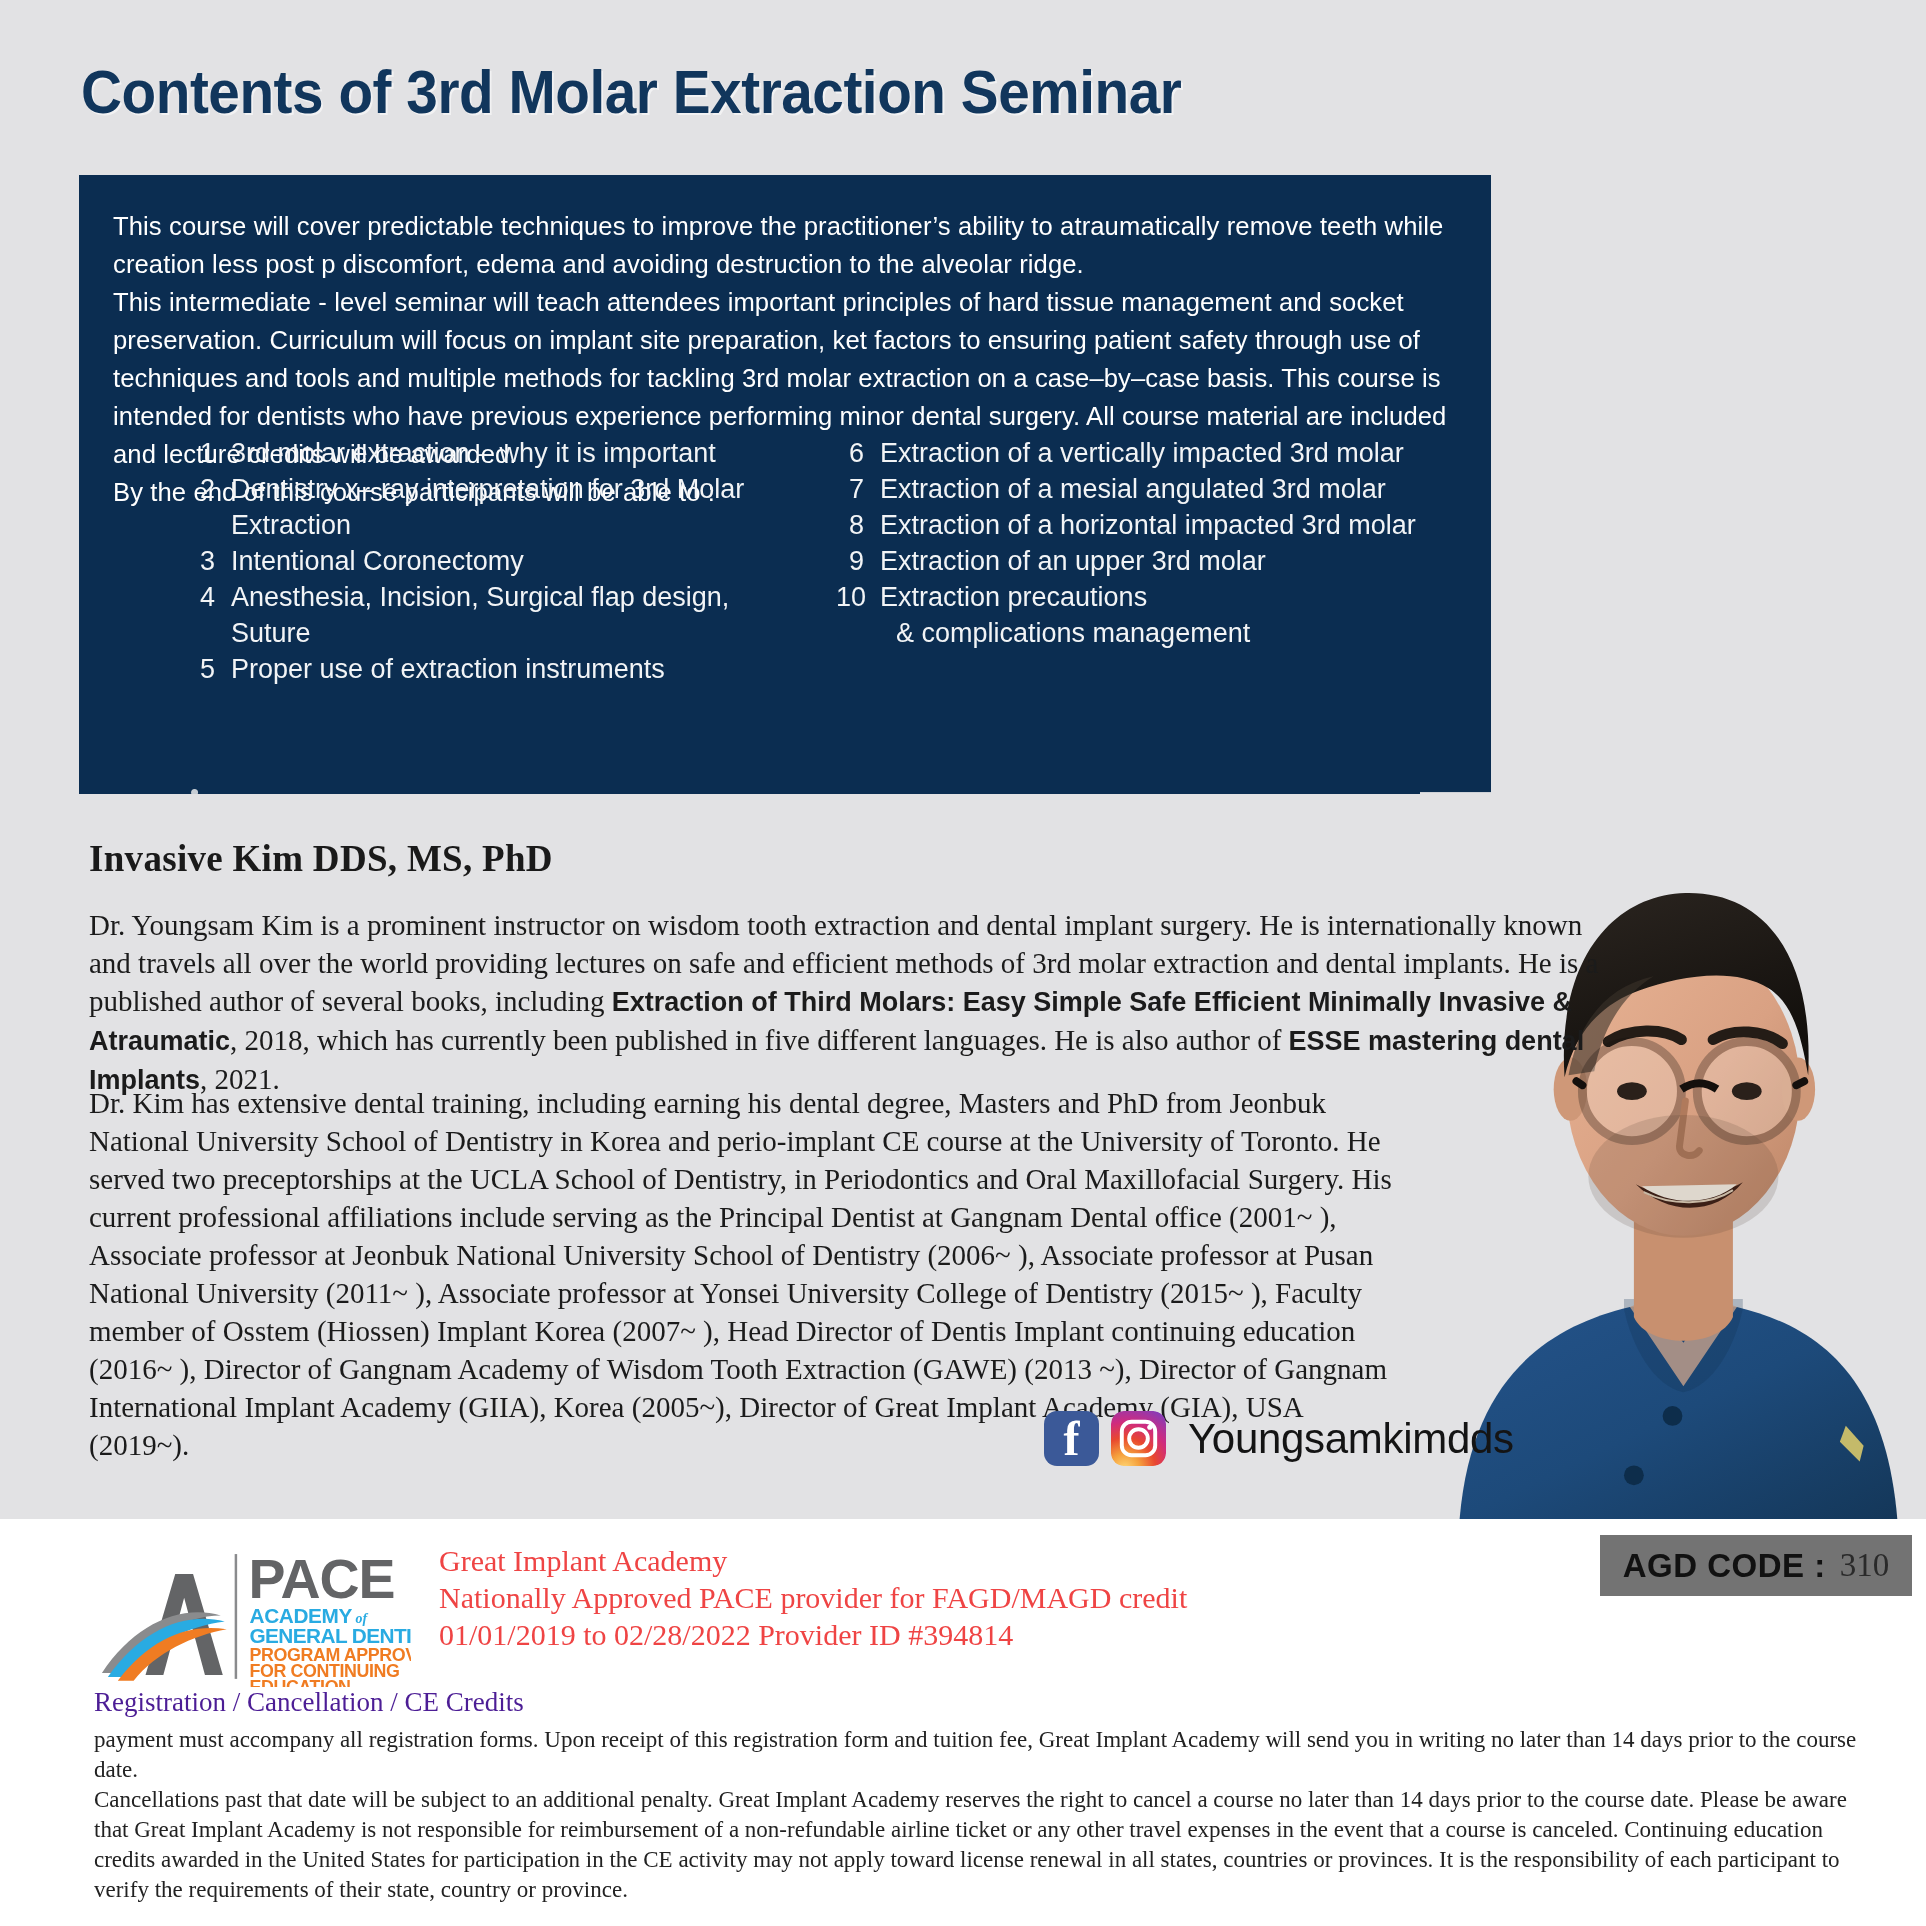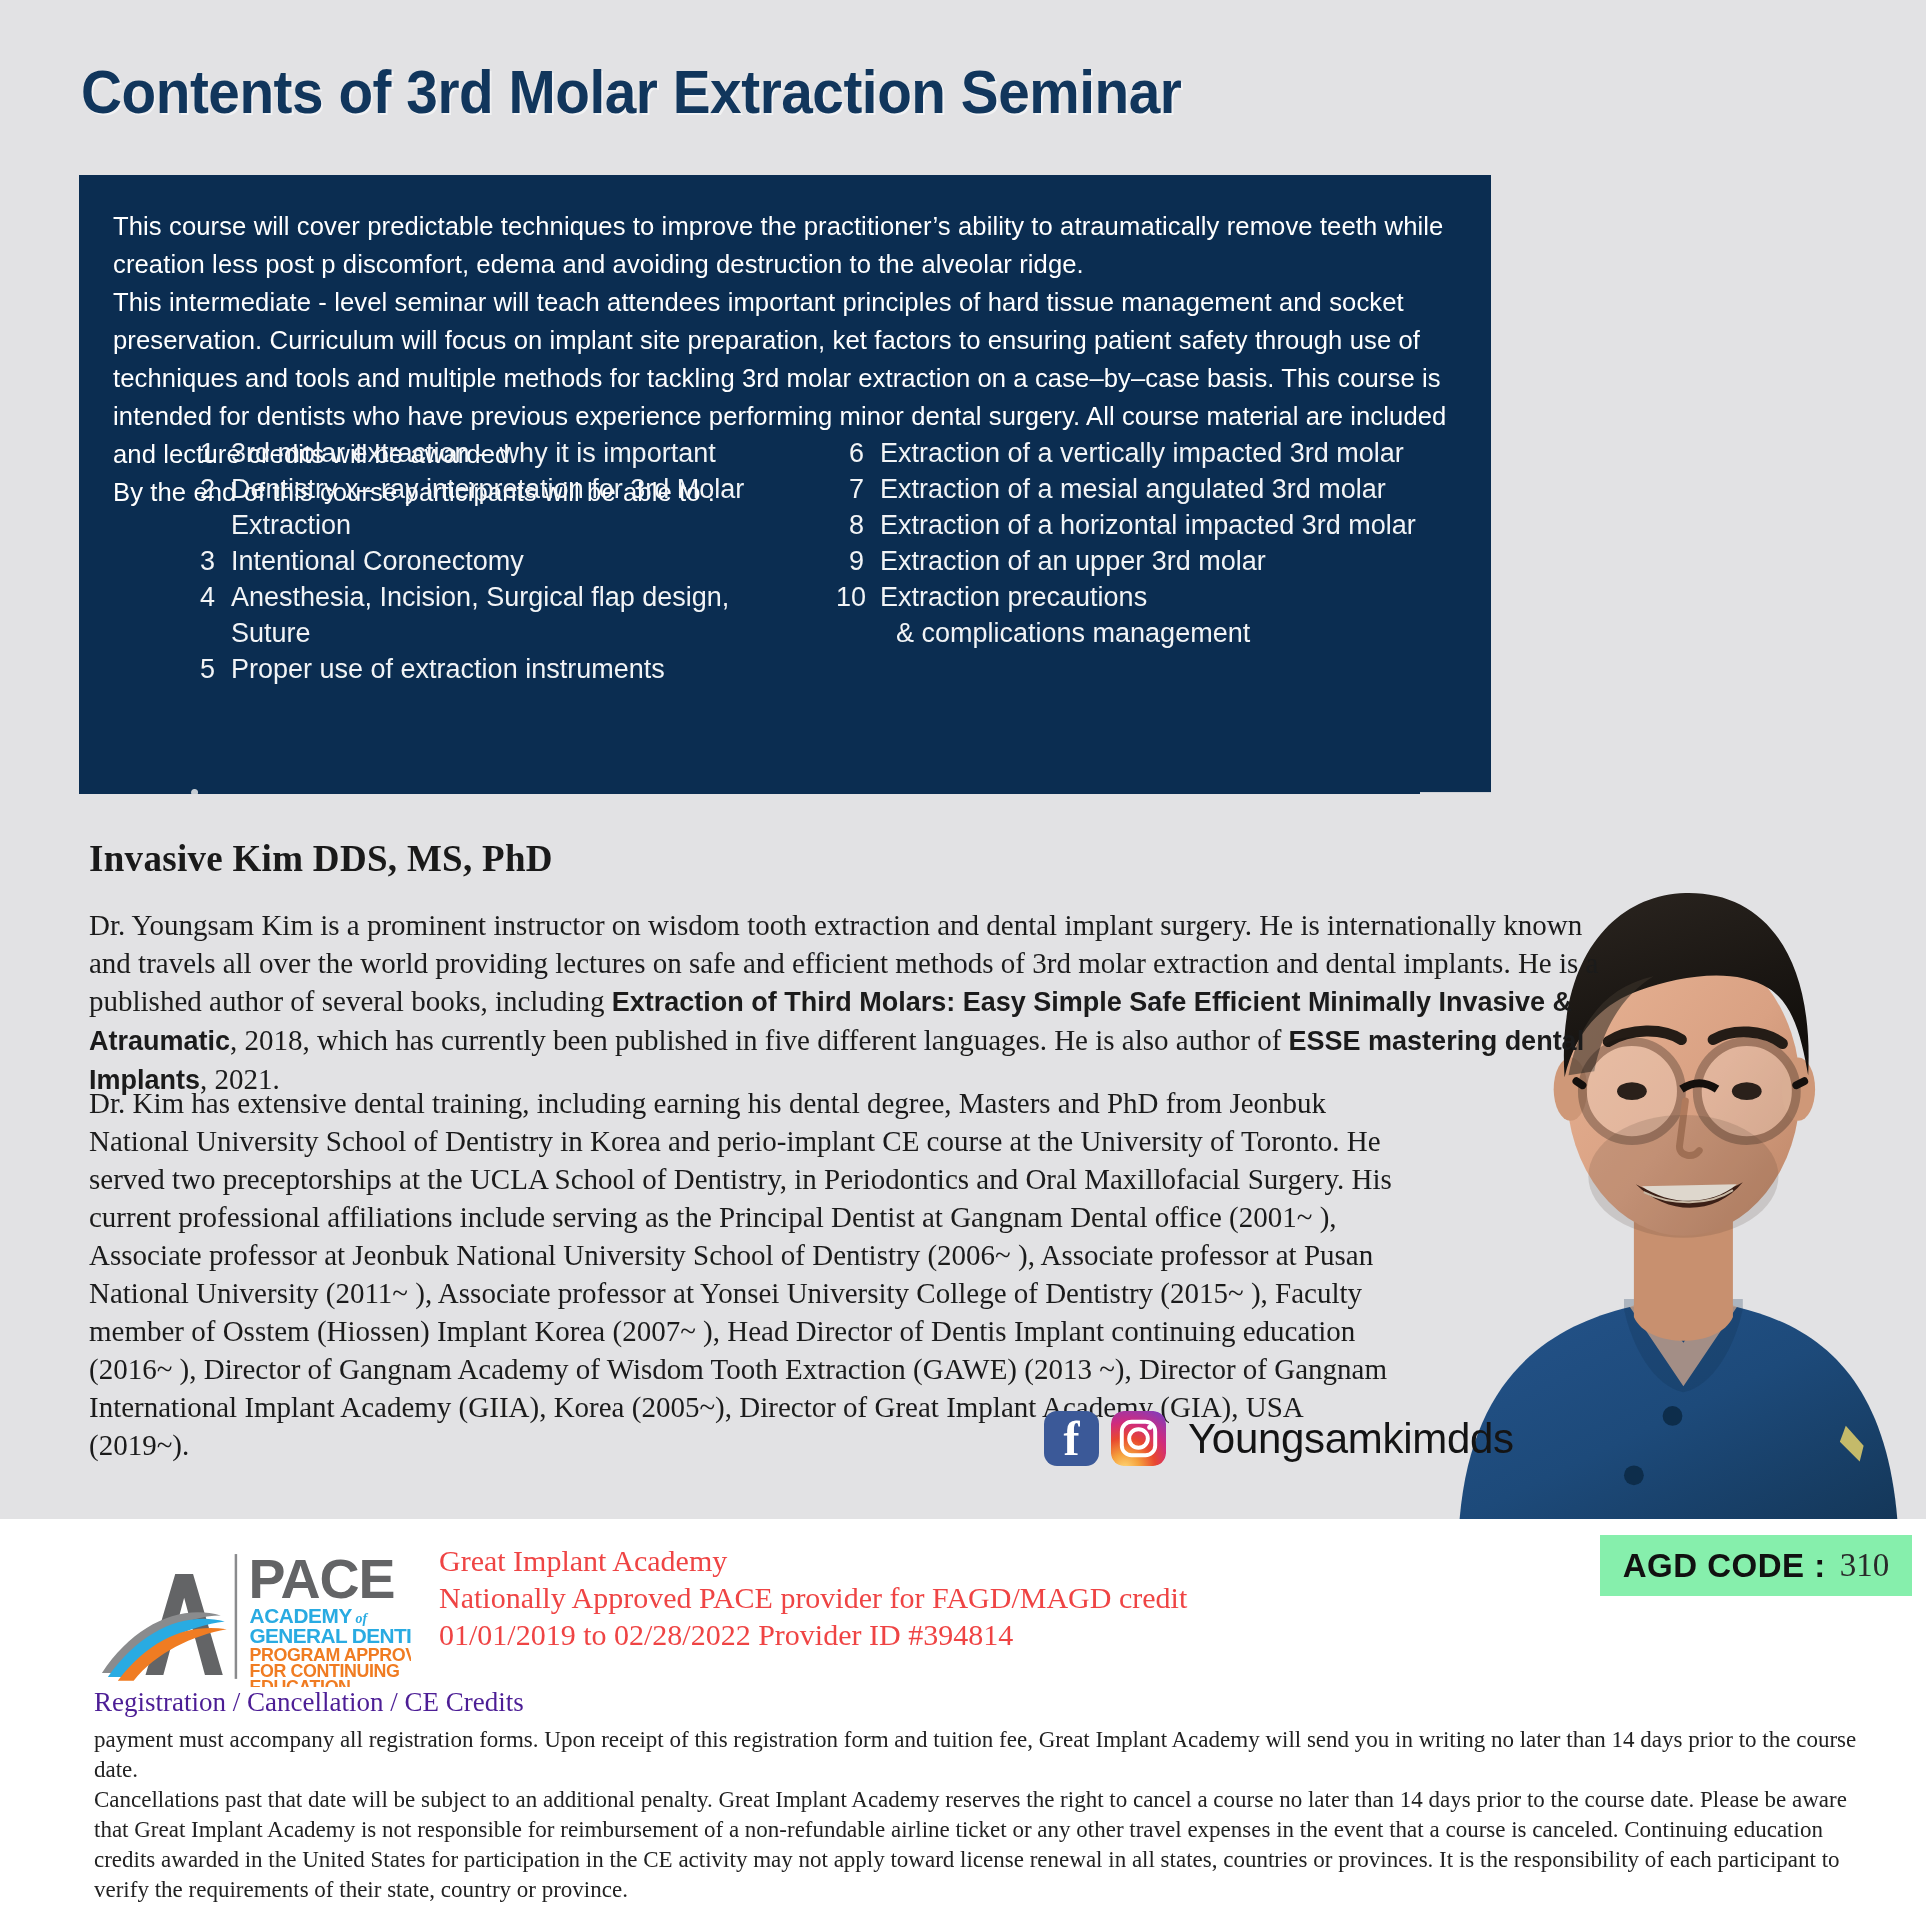--- a/index.html
+++ b/index.html
@@ -196,21 +196,21 @@
     font-family: "Liberation Serif", serif;
     font-size: 30px;
     line-height: 37px;
     color: #ef4444;
   }
 
   .agd-badge {
     position: absolute;
     right: 15px; top: 1535px;
     width: 312px; height: 61px;
-    background: #86efac;
+    background: #737373;
     display: flex;
     align-items: center;
     justify-content: center;
     gap: 14px;
   }
   .agd-label {
     font-family: "Liberation Sans Narrow", "Liberation Sans", sans-serif;
     font-weight: bold;
     font-size: 33px;
     color: #111;

